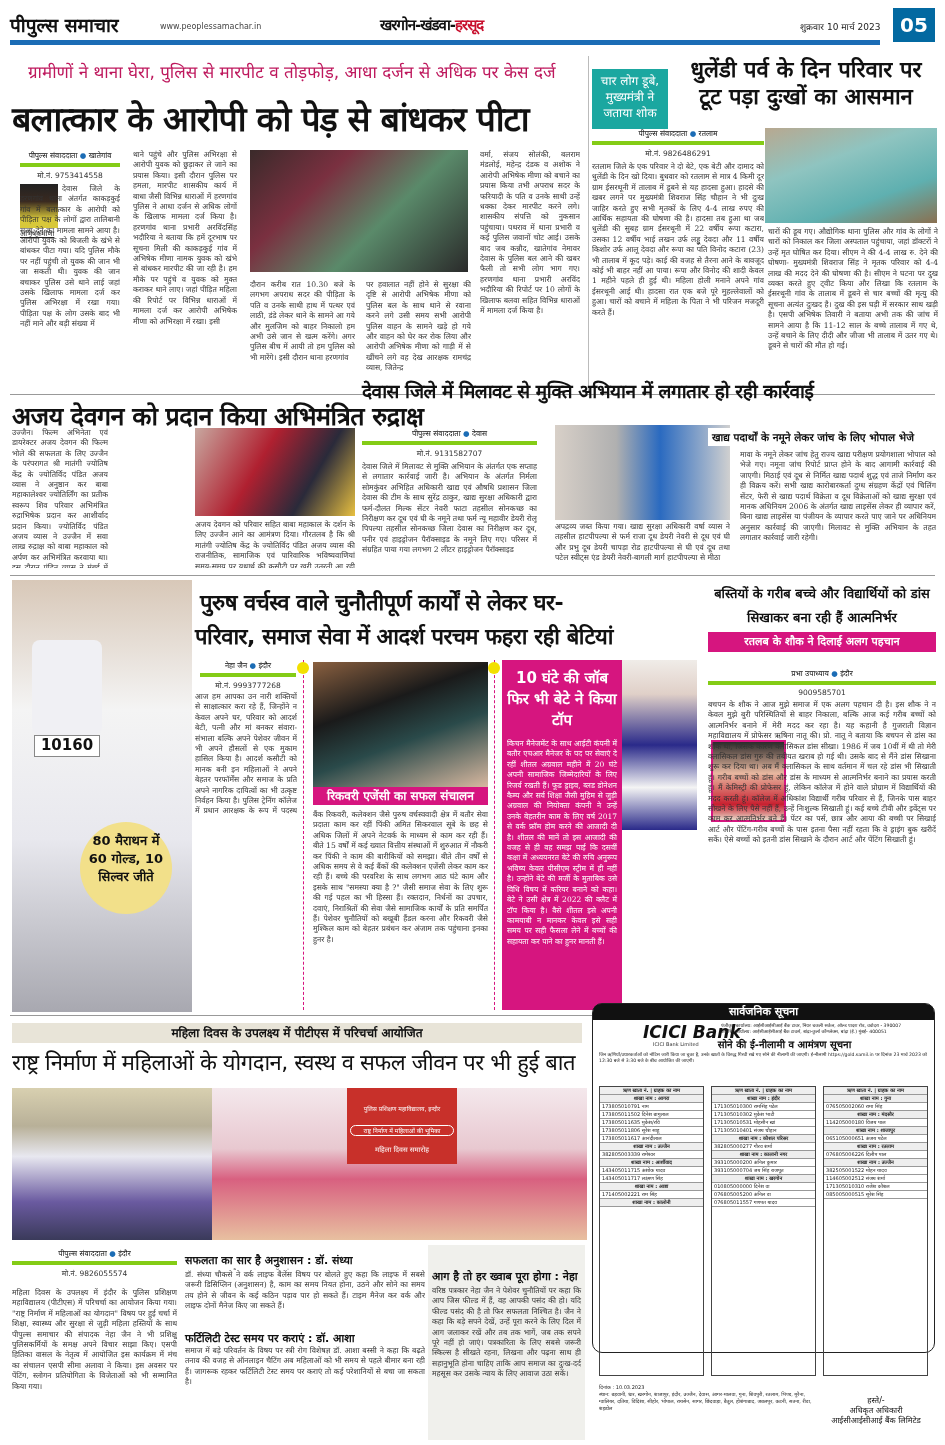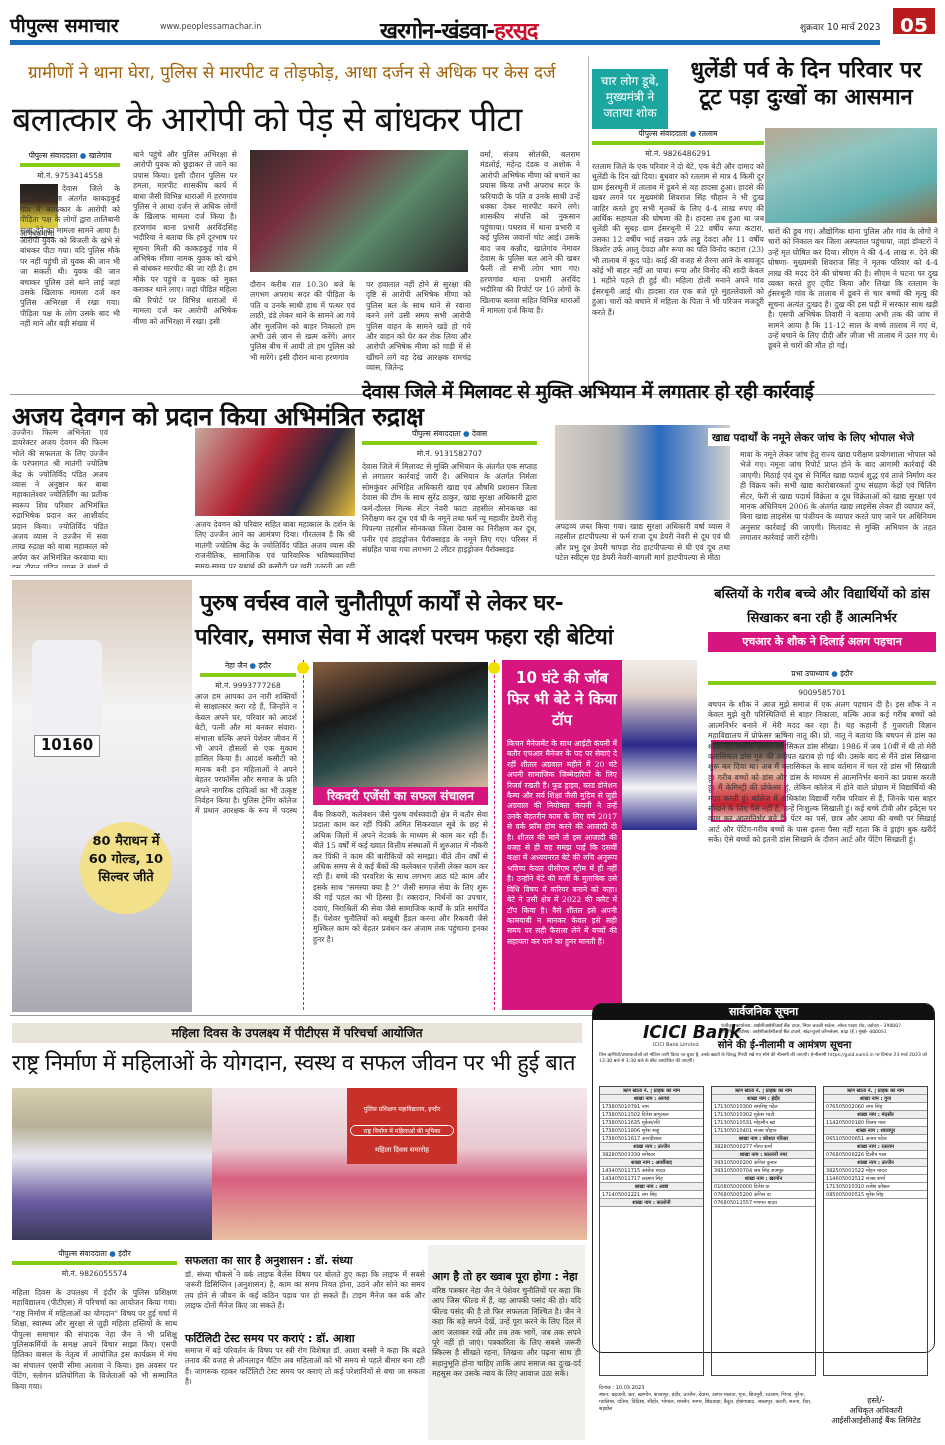--- a/index.html
+++ b/index.html
@@ -1,28 +1,28 @@
 <!DOCTYPE html>
 <html><head>
 <meta charset="utf-8">
 <style>
 *{box-sizing:border-box;margin:0;padding:0}
 body{width:945px;height:1445px;background:#fff;font-family:"DejaVu Sans",sans-serif;color:#222;position:relative;overflow:hidden}
 .abs{position:absolute}
 .masthead{left:10px;top:8px;width:925px;height:38px}
 .logo{left:0;top:4px;font-size:19px;font-weight:bold;color:#111;font-family:"DejaVu Sans",sans-serif}
 .url{left:150px;top:14px;font-size:8px;color:#444}
-.region{left:370px;top:6px;font-size:22px;font-weight:bold;color:#111;letter-spacing:-1px}
+.region{left:370px;top:6px;font-size:15px;font-weight:bold;color:#111;letter-spacing:-1px}
 .region .red{color:#c8102e}
 .date{left:790px;top:12px;font-size:9px;color:#222}
-.pageno{left:883px;top:0;width:42px;height:26px;background:#b91c1c;color:#fff;font-size:20px;font-weight:bold;text-align:center;line-height:34px}
+.pageno{left:883px;top:0;width:42px;height:34px;background:#0369a1;color:#fff;font-size:20px;font-weight:bold;text-align:center;line-height:34px}
 .rule{left:10px;top:40px;width:870px;height:5px;background:#1b6cb5}
 .col-text{font-size:7.6px;line-height:10.4px;color:#333;text-align:justify;overflow:hidden;font-family:"DejaVu Serif",serif}
-.kicker{font-size:15px;color:#a16207;white-space:nowrap}
-.hl1{font-size:33px;font-weight:normal;color:#111;white-space:nowrap;letter-spacing:-1px}
+.kicker{font-size:15px;color:#be185d;white-space:nowrap}
+.hl1{font-size:33px;font-weight:bold;color:#111;white-space:nowrap;letter-spacing:-1px}
 .teal{background:#1ba7a0;color:#fff;font-size:12px;line-height:16px;text-align:center;padding:4px 3px}
 .hlr{font-size:22px;font-weight:bold;color:#111;line-height:27px}
 .byline{font-size:7.5px;color:#111;text-align:center;border-bottom:4px solid #84cc16;padding-bottom:3px}
 .byline .bdot{color:#1b6cb5}
 .mob{font-size:7.5px;color:#333;text-align:center;padding-top:3px}
 .photo{overflow:hidden}
 .hl2{font-size:21px;font-weight:bold;color:#111;white-space:nowrap;letter-spacing:-0.5px}
 .pinkbox{background:#d6157f;color:#fff}
 .subhl{font-size:11px;font-weight:bold;color:#111}
 .sep{background:#bbb}
@@ -113,21 +113,21 @@
 <div class="abs col-text" style="left:313px;top:810px;width:175px;height:200px">बैंक रिकवरी, कलेक्शन जैसे पुरुष वर्चस्ववादी क्षेत्र में बतौर सेवा प्रदाता काम कर रहीं पिंकी अमित सिकरवाल सूबे के छह से अधिक जिलों में अपने नेटवर्क के माध्यम से काम कर रही हैं। बीते 15 वर्षों में कई ख्यात वित्तीय संस्थाओं में शुरुआत में नौकरी कर पिंकी ने काम की बारीकियों को समझा। बीते तीन वर्षों से अधिक समय से वे कई बैंकों की कलेक्शन एजेंसी लेकर काम कर रही हैं। बच्चे की परवरिश के साथ लगभग आठ घंटे काम और इसके साथ "समस्या क्या है ?" जैसी समाज सेवा के लिए शुरू की गई पहल का भी हिस्सा हैं। रक्तदान, निर्धनों का उपचार, दवाएं, निराश्रितों की सेवा जैसे सामाजिक कार्यों के प्रति समर्पित हैं। पेशेवर चुनौतियों को बखूबी हैंडल करना और रिकवरी जैसे मुश्किल काम को बेहतर प्रबंधन कर अंजाम तक पहुंचाना इनका हुनर है।</div>
 <div class="abs dashed" style="left:494px;top:660px;width:1px;height:350px"></div>
 <div class="abs" style="left:488px;top:662px;width:12px;height:12px;border-radius:50%;background:#f2e000"></div>
 <div class="abs pinkbox" style="left:502px;top:660px;width:120px;height:350px">
   <div style="font-size:15px;font-weight:bold;line-height:21px;text-align:center;padding:8px 4px">10 घंटे की जॉब फिर भी बेटे ने किया टॉप</div>
   <div style="font-size:7.5px;line-height:10.4px;padding:0 5px;text-align:justify;height:260px;overflow:hidden;font-family:'DejaVu Serif',serif">किचन मैनेजमेंट के साथ आईटी कंपनी में बतौर एचआर मैनेजर के पद पर सेवाएं दे रहीं शीतल अग्रवाल महीने में 20 घंटे अपनी सामाजिक जिम्मेदारियों के लिए रिजर्व रखती हैं। फूड ड्राइव, ब्लड डोनेशन कैम्प और सर्व शिक्षा जैसी मुहिम से जुड़ी अग्रवाल की नियोक्ता कंपनी ने उन्हें उनके बेहतरीन काम के लिए वर्ष 2017 से वर्क फ्रॉम होम करने की आजादी दी है। शीतल की मानें तो इस आजादी की वजह से ही वह समझ पाई कि दसवीं कक्षा में अध्ययनरत बेटे की रुचि अनुरूप भविष्य केवल पीसीएम स्ट्रीम में ही नहीं है। उन्होंने बेटे की मर्जी के मुताबिक उसे विधि विषय में करियर बनाने को कहा। बेटे ने उसी क्षेत्र में 2022 की क्लैट में टॉप किया है। वैसे शीतल इसे अपनी कामयाबी न मानकर केवल इसे सही समय पर सही फैसला लेने में बच्चों की सहायता कर पाने का हुनर मानती हैं।</div>
 </div>
 <div class="abs photo" style="left:622px;top:660px;width:75px;height:170px;background:linear-gradient(180deg,#f0ece8 0%,#e0d0c8 20%,#2a2a8a 50%,#f4f4f4 75%,#2a2a8a 100%)"></div>
 
 <div class="abs" style="left:708px;top:582px;width:228px;font-size:13px;font-weight:bold;line-height:24px;text-align:center;color:#111">बस्तियों के गरीब बच्चे और विद्यार्थियों को डांस सिखाकर बना रही हैं आत्मनिर्भर</div>
-<div class="abs pinkbox" style="left:708px;top:632px;width:228px;height:20px;font-size:11px;text-align:center;line-height:20px;font-weight:bold">एचआर के शौक ने दिलाई अलग पहचान</div>
+<div class="abs pinkbox" style="left:708px;top:632px;width:228px;height:20px;font-size:11px;text-align:center;line-height:20px;font-weight:bold">रतलब के शौक ने दिलाई अलग पहचान</div>
 <div class="abs" style="left:708px;top:668px;width:228px">
   <div class="byline"><span>प्रभा उपाध्याय</span> <span class="bdot">●</span> <span>इंदौर</span></div>
   <div class="mob">9009585701</div>
 </div>
 <div class="abs photo" style="left:711px;top:740px;width:75px;height:82px;background:linear-gradient(180deg,#2a2a2a 0%,#e8b8a0 40%,#c82030 80%,#e8d8c8 100%);border:2px solid #d6157f"></div>
 <div class="abs col-text" style="left:708px;top:700px;width:228px;height:310px">बचपन के शौक ने आज मुझे समाज में एक अलग पहचान दी है। इस शौक ने न केवल मुझे बुरी परिस्थितियों से बाहर निकाला, बल्कि आज कई गरीब बच्चों को आत्मनिर्भर बनाने में मेरी मदद कर रहा है। यह कहानी है गुजराती विज्ञान महाविद्यालय में प्रोफेसर ऋषिना नातू की। प्रो. नातू ने बताया कि बचपन से डांस का शौक था, जिसके कारण क्लासिकल डांस सीखा। 1986 में जब 10वीं में थी तो मेरी क्लासिकल डांस गुरु की तबीयत खराब हो गई थी। उसके बाद से मैंने डांस सिखाना शुरू कर दिया था। अब मैं क्लासिकल के साथ वर्तमान में चल रहे डांस भी सिखाती हूं। गरीब बच्चों को डांस और डांस के माध्यम से आत्मनिर्भर बनाने का प्रयास करती हूं। मैं केमिस्ट्री की प्रोफेसर हूं, लेकिन कॉलेज में होने वाले प्रोग्राम में विद्यार्थियों की मदद करती हूं। कॉलेज में अधिकांश विद्यार्थी गरीब परिवार से हैं, जिनके पास बाहर सीखने के लिए पैसे नहीं हैं, उन्हें निःशुल्क सिखाती हूं। कई बच्चे टीवी और इवेंट्स पर काम कर आत्मनिर्भर बने हैं। पेंटर का पर्स, छात्र और आया की बच्ची पर सिखाई आर्ट और पेंटिंग-गरीब बच्चों के पास इतना पैसा नहीं रहता कि वे ड्राइंग बुक खरीदें सकें। ऐसे बच्चों को इतनी डांस सिखाने के दौरान आर्ट और पेंटिंग सिखाती हूं।</div>
 
 <div class="abs" style="left:10px;top:1015px;width:925px;height:1px;background:#999"></div>
 
 <div class="abs" style="left:12px;top:1023px;width:570px;height:20px;background:#e8e4d8;font-size:12px;font-weight:bold;text-align:center;line-height:20px;color:#111">महिला दिवस के उपलक्ष्य में पीटीएस में परिचर्चा आयोजित</div>

